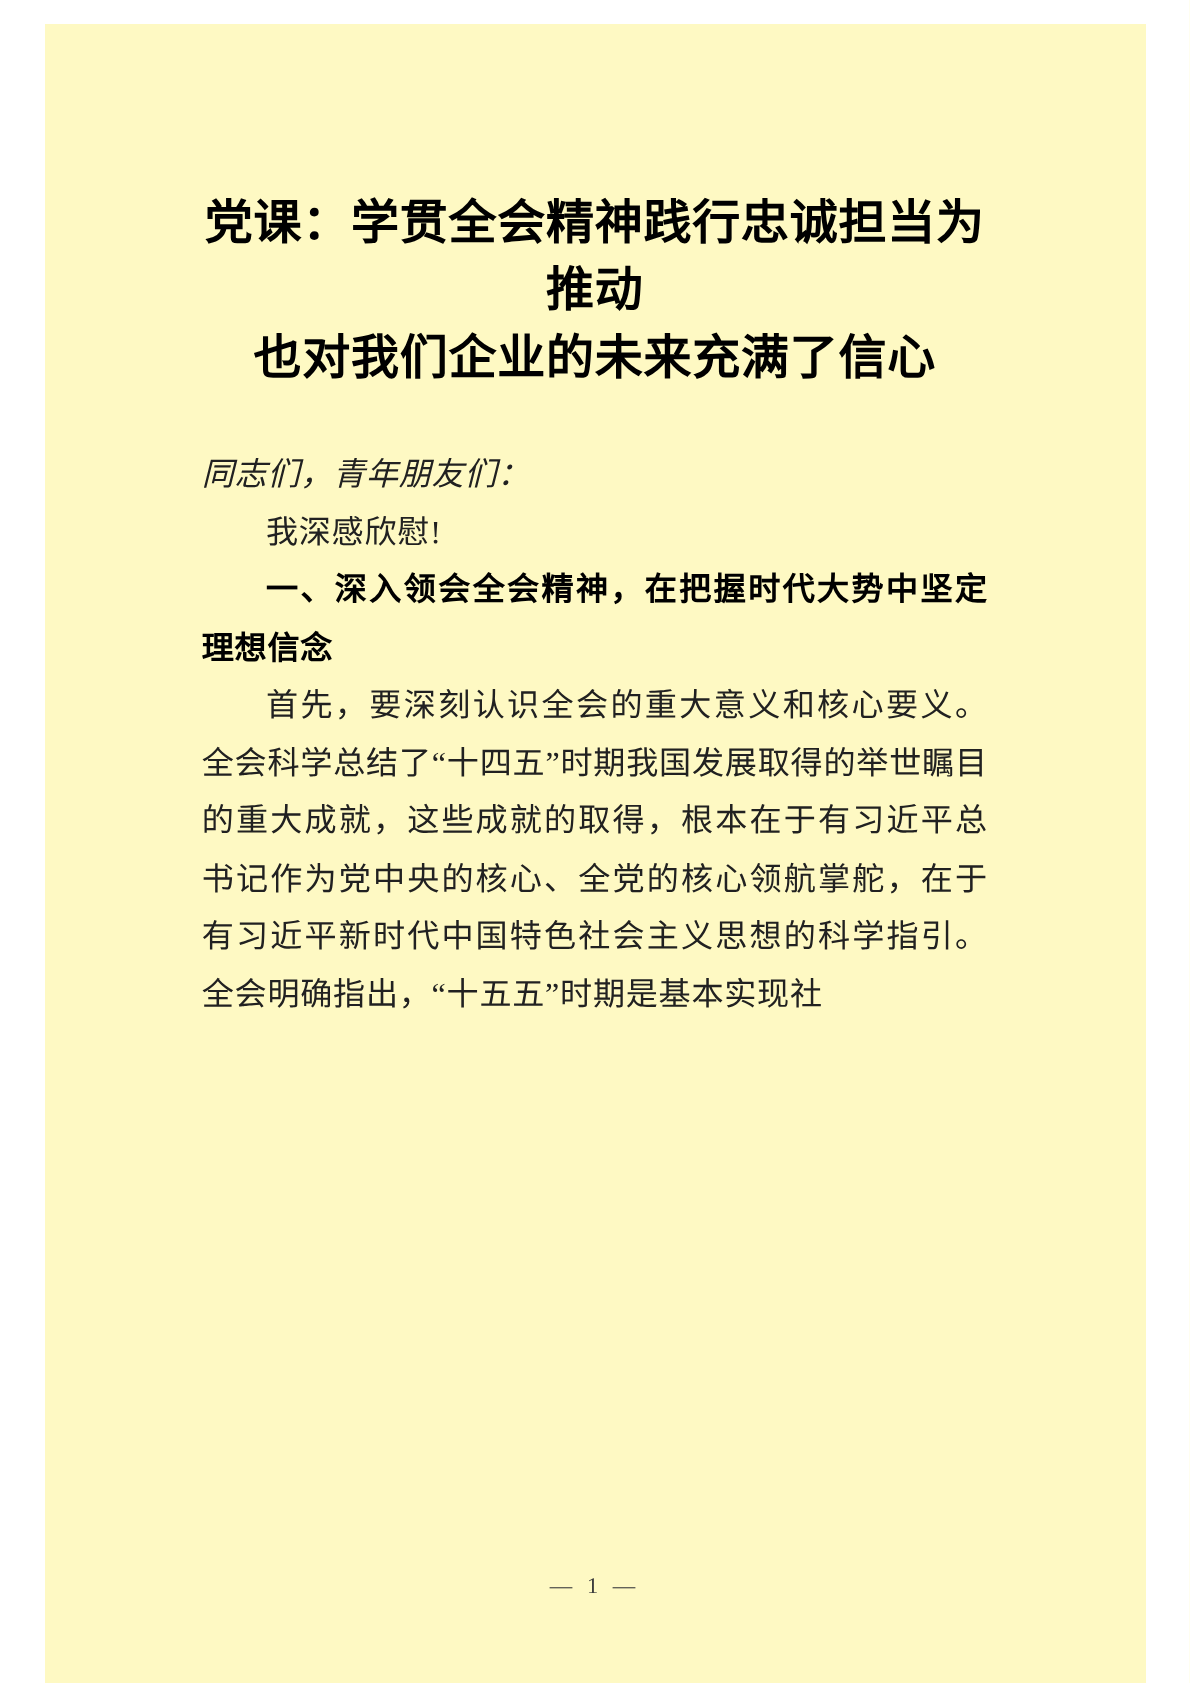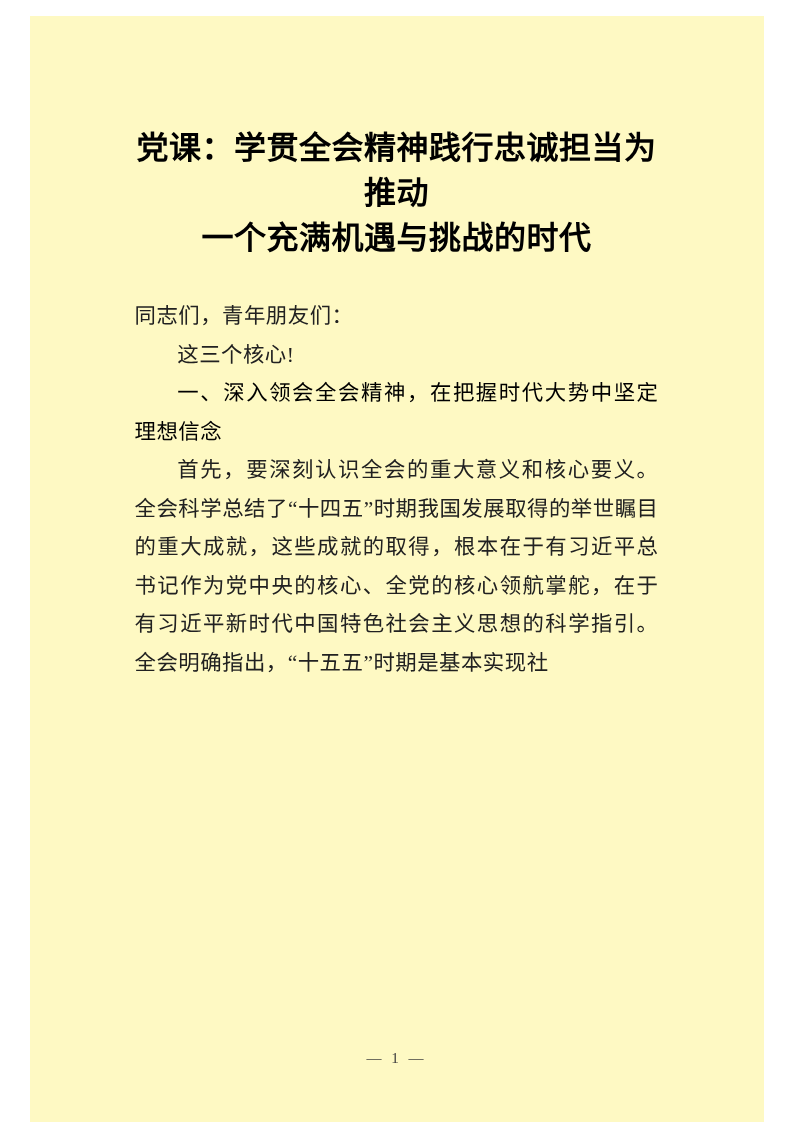--- a/index.html
+++ b/index.html
@@ -34,28 +34,29 @@
     margin: 0;
     font-family: "Liberation Serif", serif;
     font-size: 21.4px;
     line-height: 38.5px;
     color: #212121;
     text-align: justify;
     letter-spacing: 0.5px;
   }
   .salutation {
     text-indent: 0;
+    font-style: italic;
   }
   .indent {
     text-indent: 2em;
   }
   .section-heading {
     margin: 0;
     font-family: "Liberation Sans", sans-serif;
-    font-weight: normal;
+    font-weight: bold;
     font-size: 21.4px;
     line-height: 38.5px;
     color: #000000;
     text-align: justify;
     text-indent: 2em;
     letter-spacing: 0.5px;
   }
   .footer {
     position: absolute;
     top: 1034px;
@@ -69,26 +70,26 @@
   }
 </style>
 </head>
 <body>
 
 <div class="page">
   <div class="content">
 
     <h1 class="doc-title">
       <div>党课：学贯全会精神践行忠诚担当为推动</div>
-      <div>一个充满机遇与挑战的时代</div>
+      <div>也对我们企业的未来充满了信心</div>
     </h1>
 
     <p class="salutation">同志们，青年朋友们：</p>
 
-    <p class="body-para indent">这三个核心!</p>
+    <p class="body-para indent">我深感欣慰!</p>
 
 
     <h2 class="section-heading">一、深入领会全会精神，在把握时代大势中坚定理想信念</h2>
 
 
     <p class="body-para indent">首先，要深刻认识全会的重大意义和核心要义。全会科学总结了“十四五”时期我国发展取得的举世瞩目的重大成就，这些成就的取得，根本在于有习近平总书记作为党中央的核心、全党的核心领航掌舵，在于有习近平新时代中国特色社会主义思想的科学指引。全会明确指出，“十五五”时期是基本实现社</p>
 
   </div>
 
   <div class="footer">— 1 —</div>

